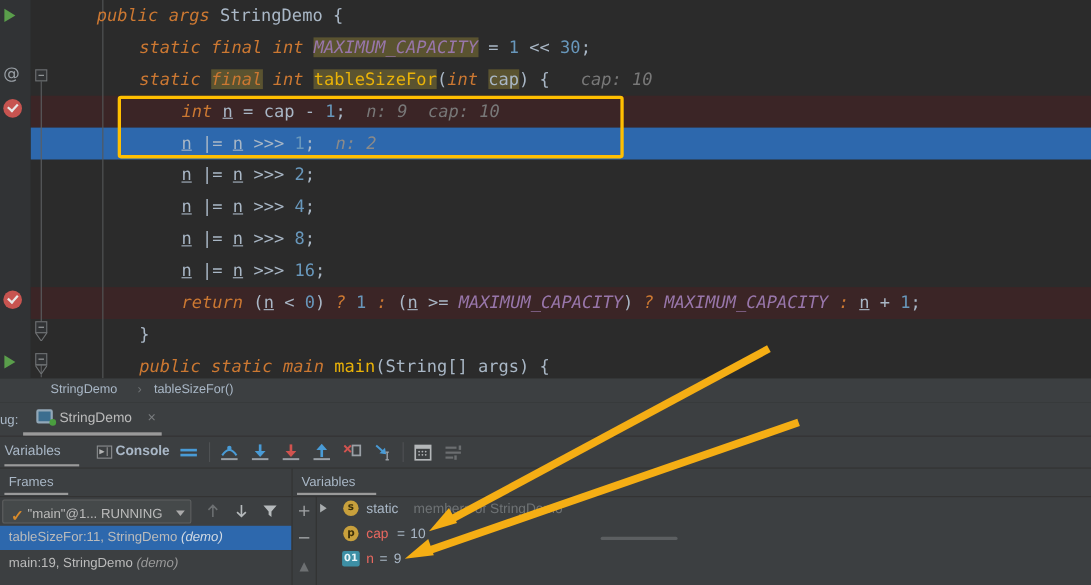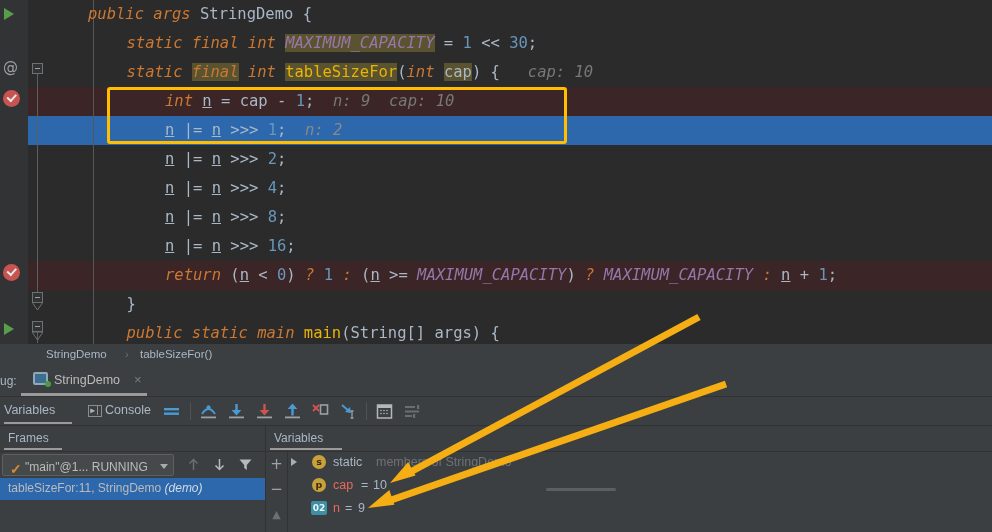--- a/index.html
+++ b/index.html
@@ -184,21 +184,21 @@
         <span class="tl">StringDemo</span>
         <span class="x">×</span>
       </div>
       <div class="tab-underline"></div>
     </div>
 
     <div class="toolbar">
       <span class="tb-tab" style="left:4px;">Variables</span>
       <div class="tb-tab-ul"></div>
       <span class="console-ico">▶|</span>
-      <span class="tb-tab" style="left:105px;">Console</span>
+      <span class="tb-tab" style="left:105px;font-weight:bold;">Console</span>
 
       <svg class="tbi" style="left:163px;" viewBox="0 0 17 17">
         <rect x="1" y="5" width="15" height="2.4" fill="#499bd6"></rect>
         <rect x="1" y="9.5" width="15" height="2.4" fill="#499bd6"></rect>
       </svg>
       <div class="tb-sep" style="left:190px;"></div>
 
       <svg class="tbi" style="left:200px;" viewBox="0 0 17 17">
         <path d="M2 11 Q8.5 1 15 11" stroke="#499bd6" stroke-width="1.8" fill="none"></path>
         <circle cx="8.5" cy="4.2" r="2" fill="#499bd6"></circle>
@@ -271,20 +271,23 @@
             <path d="M7.5 2 V12 M3.5 8.5 L7.5 12.5 L11.5 8.5" stroke="#b6babc" stroke-width="1.5" fill="none"></path>
           </svg>
           <svg style="position:absolute;left:238px;top:6px;width:15px;height:15px;" viewBox="0 0 15 15">
             <polygon points="1.5,2.5 13.5,2.5 8.8,8 8.8,13 6.2,11 6.2,8" fill="#b6babc"></polygon>
           </svg>
         </div>
 
         <div class="frame-row sel" style="top:52px">
           <span class="ft"><span>tableSizeFor:11, StringDemo</span> <span class="fd">(demo)</span></span>
         </div>
+        <div class="frame-row" style="top:75px">
+          <span class="ft"><span>main:19, StringDemo</span> <span class="fd">(demo)</span></span>
+        </div>
       </div>
 
       <div class="pane-split"></div>
 
       <div class="pane-vars">
         <div class="pane-hdr">
           <span class="t">Variables</span>
           <div class="ul" style="left:4px;width:72px;"></div>
         </div>
 
@@ -304,21 +307,21 @@
         </div>
 
         <div class="var-row" style="top:49px;left:22px;width:700px;">
           <span class="badge-c" style="left:24px;top:3px;">p</span>
           <span class="vtxt c-name" style="left:45px;">cap</span>
           <span class="vtxt c-eq" style="left:73px;">=</span>
           <span class="vtxt c-val" style="left:85px;">10</span>
         </div>
 
         <div class="var-row" style="top:72px;left:22px;width:700px;">
-          <span class="badge-s" style="left:23px;top:3px;">02</span>
+          <span class="badge-s" style="left:23px;top:3px;">01</span>
           <span class="vtxt c-name" style="left:45px;">n</span>
           <span class="vtxt c-eq" style="left:57px;">=</span>
           <span class="vtxt c-val" style="left:70px;">9</span>
         </div>
       </div>
     </div>
   </div>
 
   <svg class="arrows" id="arrow-layer" viewBox="0 0 992 532">
       <g>

